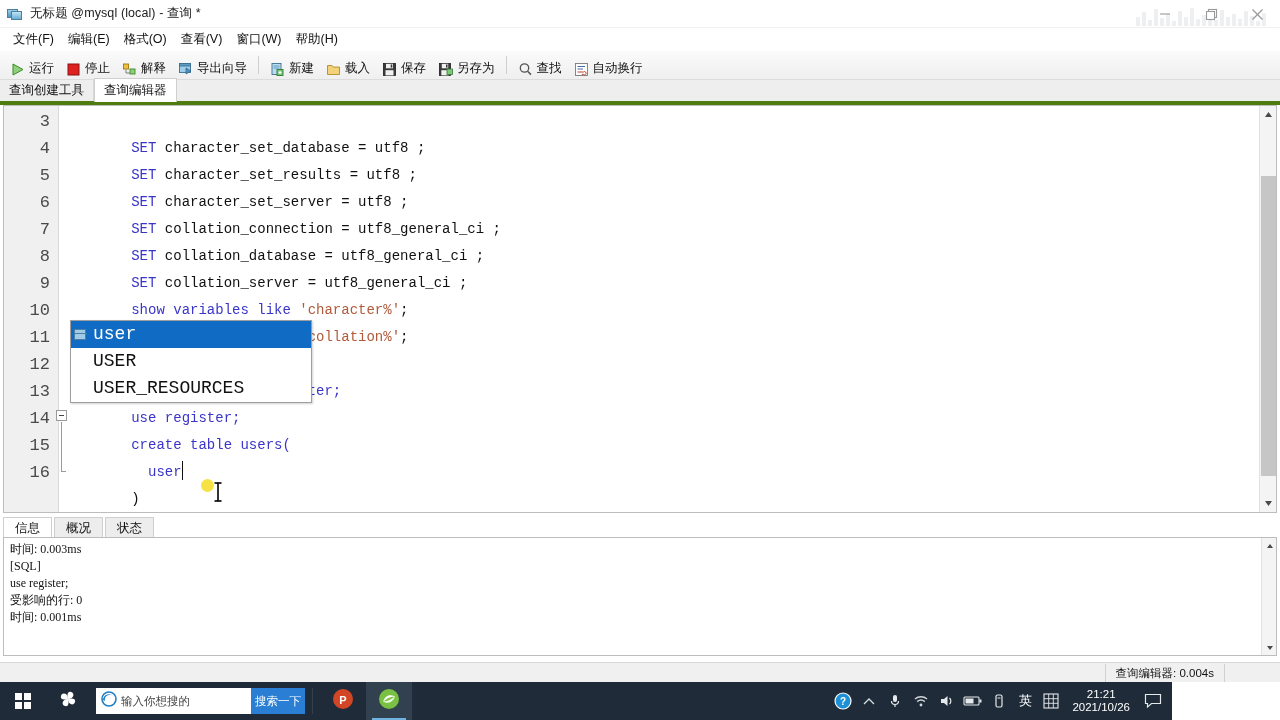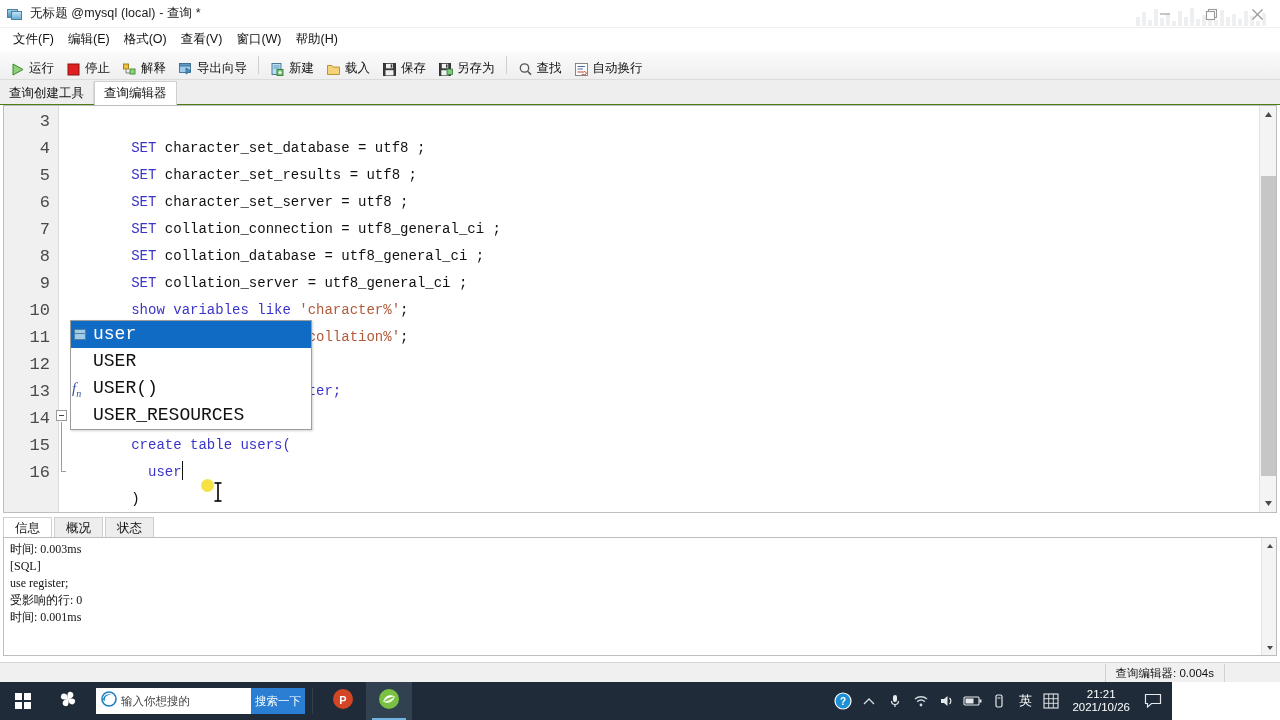--- a/index.html
+++ b/index.html
@@ -67,21 +67,21 @@
     display: flex; align-items: flex-end; height: 24px; padding: 0 6px; gap: 4px;
     font-size: 12.5px; color: #111; white-space: nowrap; cursor: default;
   }
   .tsep { width:1px; height:18px; background:#cfcfcf; margin: 0 5px; }
   .ic { width: 15px; height: 15px; position: relative; flex:none; display:block; }
 
   
   .etabs {
     position:absolute; top:80px; left:0; width:1280px; height:25px;
     background:#eeeeee; display:flex; align-items:flex-end;
-    border-bottom: 1px solid #4d7c0f;
+    border-bottom: 4px solid #4d7c0f;
   }
   .etab {
     font-size:12.5px; color:#111; padding:4px 9px 4px 9px; height:22px;
     line-height:14px; white-space:nowrap; cursor:default;
     border-right:1px solid #d7d7d7;
   }
   .etab.active { background:#ffffff; border-top:1px solid #cfcfcf;
     border-left:1px solid #cfcfcf; border-right:1px solid #cfcfcf;
     height:24px; margin-bottom:-1px; }
 
@@ -534,26 +534,20 @@
       <span class="ac-ico">
           <span class="tbl"></span>
         </span>
       <span>user</span>
     </div>
     <div class="ac-item">
       <span class="ac-ico"></span>
       <span>USER</span>
     </div>
     <div class="ac-item">
-      <span class="ac-ico">
-          <span class="fn">f<sub style="font-size:10px">n</sub></span>
-        </span>
-      <span>USER()</span>
-    </div>
-    <div class="ac-item">
       <span class="ac-ico"></span>
       <span>USER_RESOURCES</span>
     </div>
   </div>
 
   <div class="clickdot" style="left:201px; top:479px;"></div>
   <div class="mousecur" style="left:212px; top:481px;">
     <svg width="12" height="22">
       <line x1="6" y1="2" x2="6" y2="20" stroke="#000" stroke-width="1.6"></line>
       <line x1="2.5" y1="2" x2="9.5" y2="2" stroke="#000" stroke-width="1.6"></line>

